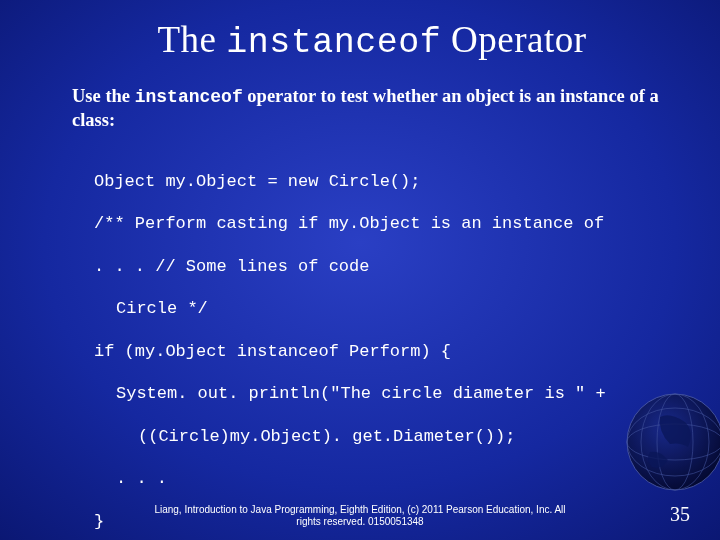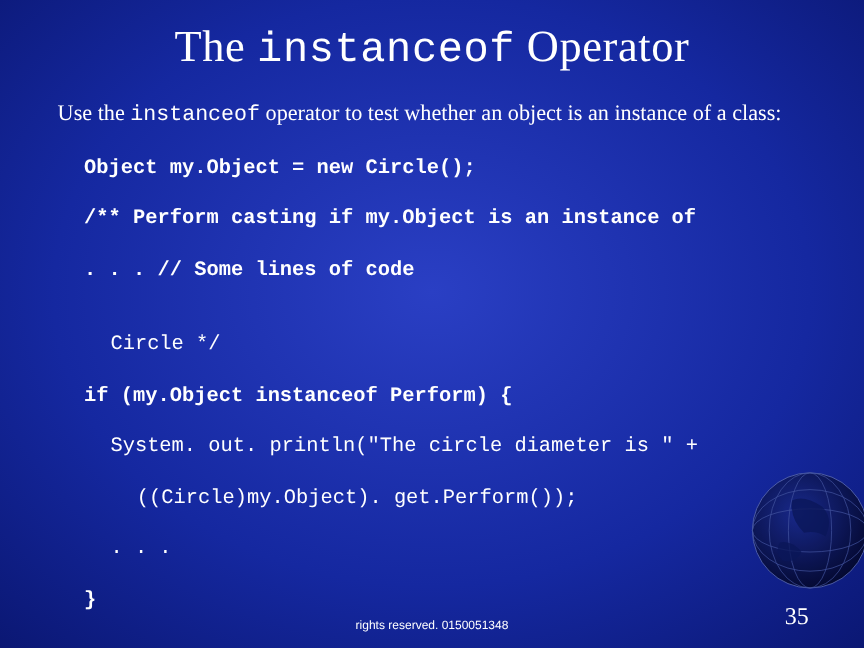--- a/index.html
+++ b/index.html
@@ -7,70 +7,70 @@
   body {
     background: radial-gradient(ellipse 900px 700px at 50% 45%, #2a3fc4 0%, #1528a0 35%, #0a1670 60%, #040a40 85%, #02062a 100%);
     font-family: "Times New Roman", Times, serif;
     color: #ffffff;
     position: relative;
   }
   .slide {
     width: 720px;
     height: 540px;
     position: relative;
-    padding: 18px 48px 0 48px;
+    padding: 18px 48px 0 72px;
   }
   .title {
     text-align: center;
     font-size: 37px;
     font-weight: normal;
     color: #ffffff;
     margin-bottom: 22px;
     letter-spacing: 0.5px;
   }
   .title .mono {
     font-family: "Courier New", Courier, monospace;
     font-size: 35px;
   }
   .intro {
     font-size: 18.5px;
     line-height: 1.25;
-    margin-bottom: 1px;
-    font-weight: normal;
+    margin-bottom: 18px;
+    font-weight: bold;
   }
   .intro .mono {
     font-family: "Courier New", Courier, monospace;
     font-size: 18px;
   }
   .code {
     font-family: "Courier New", Courier, monospace;
     font-size: 17px;
     line-height: 1.25;
     white-space: pre;
     padding-left: 22px;
   }
-  .code .line { display: block; font-weight: bold; }
-  .code .wrap { padding-left: 22px; text-indent: 0; display: block; margin-top: 20px; }
+  .code .line { display: block; }
+  .code .wrap { padding-left: 22px; text-indent: 0; display: block; }
   .code .indent1 { padding-left: 22px; display: block; }
   .code .indent2 { padding-left: 44px; display: block; }
   .footer {
     position: absolute;
     bottom: 12px;
     left: 0;
     width: 720px;
     text-align: center;
     font-family: Arial, sans-serif;
     font-size: 10px;
     color: #ffffff;
     line-height: 1.2;
   }
   .pagenum {
     position: absolute;
     bottom: 14px;
-    right: 46px;
+    right: 30px;
     font-family: "Times New Roman", serif;
     font-size: 20px;
     color: #ffffff;
   }
   .globe {
     position: absolute;
     right: 0;
     bottom: 38px;
     width: 120px;
     height: 130px;
@@ -90,21 +90,21 @@
     <span>Use the </span><span class="mono">instanceof</span><span> operator to test whether an object is an instance of a class:</span>
   </p>
 
   <div class="code">
 <span class="line">Object my.Object = new Circle();</span>
 <span class="line">/** Perform casting if my.Object is an instance of</span>
 <span class="line">. . . // Some lines of code</span>
 <span class="wrap">Circle */</span>
 <span class="line">if (my.Object instanceof Perform) {</span>
 <span class="indent1">System. out. println("The circle diameter is " +</span>
-<span class="indent2">((Circle)my.Object). get.Perform());</span>
+<span class="indent2">((Circle)my.Object). get.Diameter());</span>
 <span class="indent1">. . .</span>
 <span class="line">}</span>
   </div>
 
   <svg class="globe" viewBox="0 0 120 130">
     <defs>
       <radialGradient id="gg" cx="40%" cy="35%" r="70%">
         <stop offset="0%" stop-color="#1a2a8a"></stop>
         <stop offset="100%" stop-color="#020520"></stop>
       </radialGradient>
@@ -112,19 +112,19 @@
     <ellipse cx="75" cy="70" rx="48" ry="48" fill="url(#gg)" stroke="#5a6ab0" stroke-width="0.8"></ellipse>
     <ellipse cx="75" cy="70" rx="48" ry="18" fill="none" stroke="#4a5aa0" stroke-width="0.6"></ellipse>
     <ellipse cx="75" cy="70" rx="48" ry="34" fill="none" stroke="#4a5aa0" stroke-width="0.6"></ellipse>
     <ellipse cx="75" cy="70" rx="18" ry="48" fill="none" stroke="#4a5aa0" stroke-width="0.6"></ellipse>
     <ellipse cx="75" cy="70" rx="34" ry="48" fill="none" stroke="#4a5aa0" stroke-width="0.6"></ellipse>
     <path d="M 60 45 Q 70 40 85 50 Q 95 60 88 75 Q 80 70 70 72 Q 58 60 60 45 Z" fill="#0a1550" opacity="0.8"></path>
     <path d="M 50 80 Q 60 78 68 88 Q 62 98 52 95 Q 45 88 50 80 Z" fill="#0a1550" opacity="0.8"></path>
   </svg>
 
   <div class="footer">
-    <br>
+    <span>Liang, Introduction to Java Programming, Eighth Edition, (c) 2011 Pearson Education, Inc. All</span><br>
     <span>rights reserved. 0150051348</span>
   </div>
 
   <div class="pagenum">35</div>
 
 </div>
 
 </body></html>

